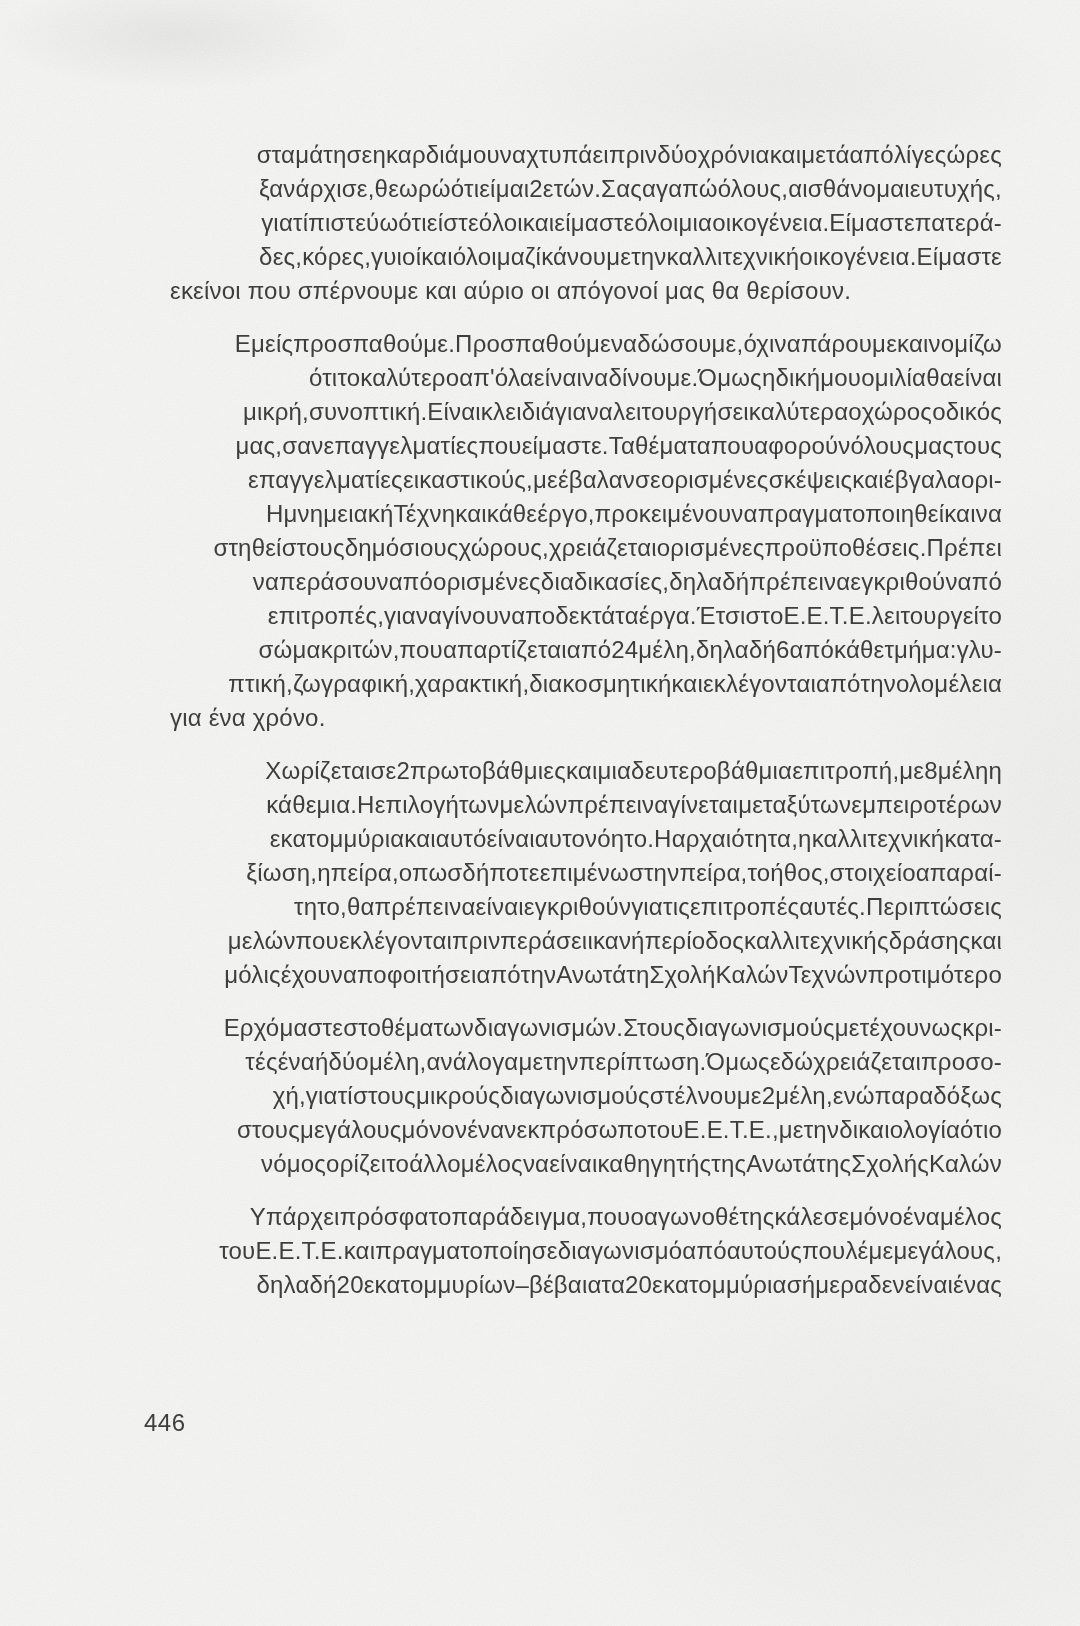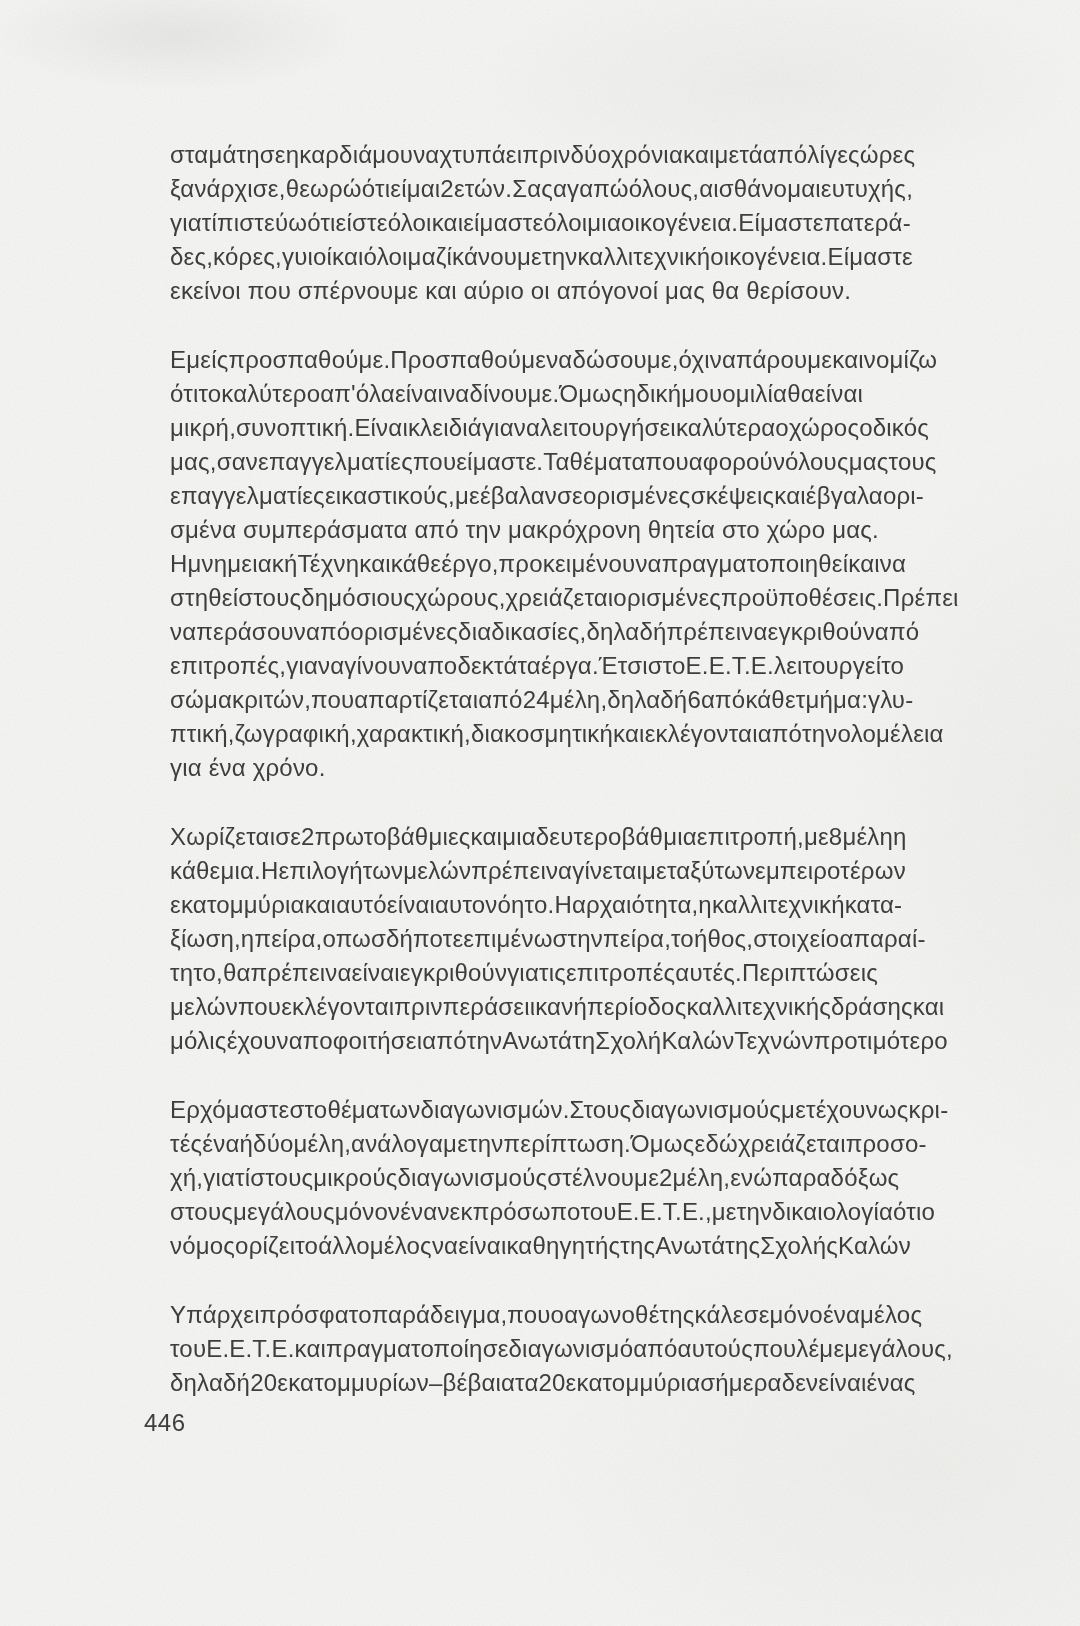--- a/index.html
+++ b/index.html
@@ -28,31 +28,31 @@
     pointer-events: none;
     opacity: 0.5;
   }
   .text-column {
     position: absolute;
     left: 170px;
     top: 138px;
     width: 832px;
   }
   .para { margin: 0; }
-  .para.gap { margin-top: 35px; }
+  .para.gap { margin-top: 19px; }
   .line {
     height: 34px;
     line-height: 34px;
     font-size: 24px;
     letter-spacing: 0.2px;
     white-space: nowrap;
   }
   .line.j {
     display: flex;
-    justify-content: flex-start;
+    justify-content: flex-end;
     align-items: baseline;
   }
   .page-number {
     position: absolute;
     left: 144px;
     top: 1406px;
     font-size: 24px;
     line-height: 34px;
     letter-spacing: 0.5px;
   }
@@ -196,21 +196,20 @@
           <span>εικαστικούς,</span>
           <span>με</span>
           <span>έβαλαν</span>
           <span>σε</span>
           <span>ορισμένες</span>
           <span>σκέψεις</span>
           <span>και</span>
           <span>έβγαλα</span>
           <span>ορι-</span>
         </div>
-        <div class="line">σμένα συμπεράσματα από την μακρόχρονη θητεία στο χώρο μας.</div>
       </div>
       <div class="para">
         <div class="line j">
           <span>Η</span>
           <span>μνημειακή</span>
           <span>Τέχνη</span>
           <span>και</span>
           <span>κάθε</span>
           <span>έργο,</span>
           <span>προκειμένου</span>

